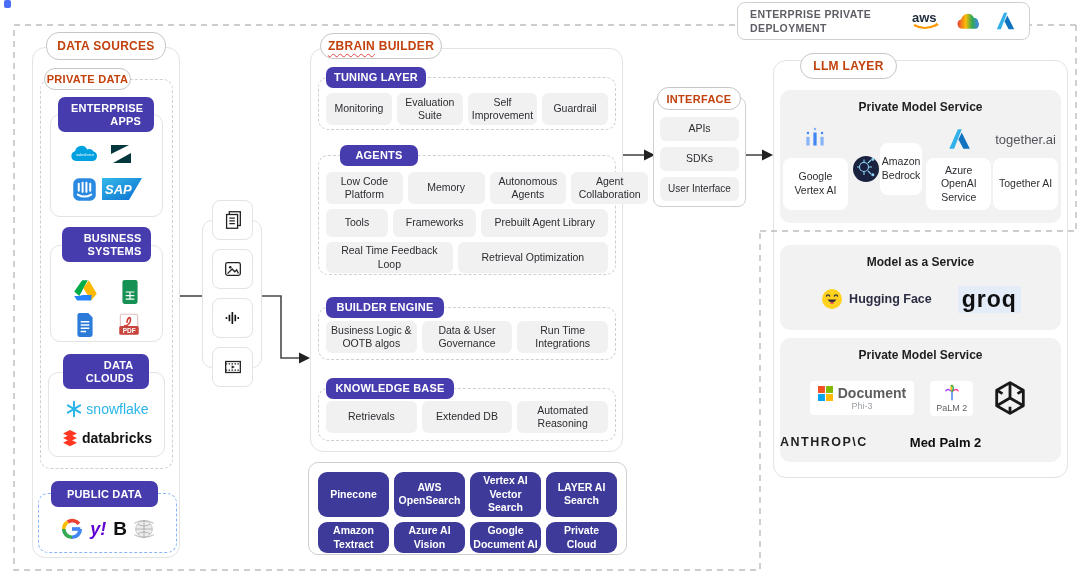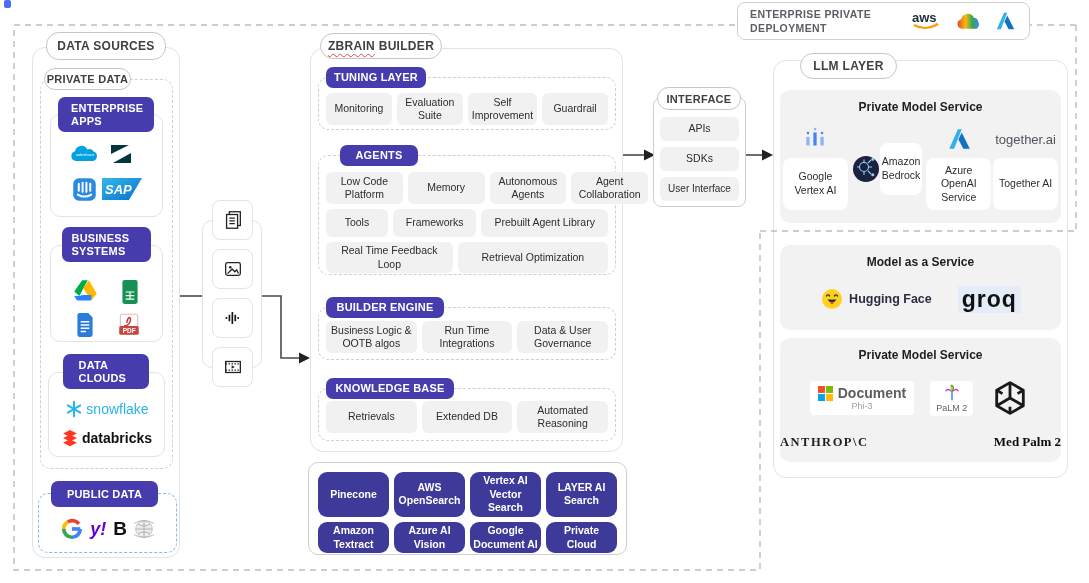--- a/index.html
+++ b/index.html
@@ -1,23 +1,23 @@
 <!DOCTYPE html>
 <html><head>
 <meta charset="utf-8">
 <style>
   html,body{margin:0;padding:0;background:#fff;}
   #stage{position:relative;width:1089px;height:583px;background:#fff;
          font-family:"Liberation Sans",sans-serif;overflow:hidden;}
   .r{position:absolute;box-sizing:border-box;}
   .tab{background:#fff;border:1px solid #c6c6c6;border-radius:13px;display:flex;align-items:center;
-       justify-content:center;font-weight:bold;color:#404040;z-index:8;text-align:left;letter-spacing:.3px;}
+       justify-content:center;font-weight:bold;color:#c2410c;z-index:8;text-align:left;letter-spacing:.3px;}
   .cbox{background:#fff;border:1px solid #e3e3e3;border-radius:13px;z-index:2;}
   .pill{background:#473CAD;color:#fff;font-weight:bold;border-radius:7px;display:flex;align-items:center;
-        justify-content:center;text-align:left;z-index:7;font-size:11px;line-height:1.15;letter-spacing:.2px;}
+        justify-content:center;text-align:right;z-index:7;font-size:11px;line-height:1.15;letter-spacing:.2px;}
   .dashbox{border:1.6px dashed #cfcfcf;border-radius:10px;z-index:3;}
   .flexrow{display:flex;gap:5px;z-index:4;}
   .cell{background:#f1f1f2;border-radius:6px;color:#2b2d31;font-size:10.5px;display:flex;align-items:center;
         justify-content:center;text-align:center;line-height:1.25;padding:2px 4px;flex:1;}
   .btn{background:#3E3A99;border-radius:9px;color:#fff;font-weight:bold;font-size:10.5px;display:flex;
        align-items:center;justify-content:center;text-align:center;line-height:1.3;padding:2px 3px;}
   .gcell{background:#f2f2f3;border-radius:10px;z-index:3;}
   .wcard{background:#fff;border-radius:8px;display:flex;align-items:center;justify-content:center;
          text-align:center;font-size:10.5px;color:#2b2d31;line-height:1.3;padding:2px;}
   .sec-title{font-weight:bold;font-size:12px;color:#1e1e1e;text-align:center;}
@@ -287,22 +287,22 @@
     <div class="cell">Real Time Feedback Loop</div>
     <div class="cell" style="flex:1.2">Retrieval Optimization</div>
   </div>
 
   <div class="r dashbox" style="left:318px;top:307px;width:298px;height:53px;"></div>
   <div class="r pill" style="left:326px;top:297px;width:118px;height:21px;">
       <span>BUILDER ENGINE</span>
     </div>
   <div class="r flexrow" style="left:326px;top:321px;width:282px;height:32px;">
     <div class="cell">Business Logic &amp; OOTB algos</div>
+    <div class="cell">Data &amp; User Governance</div>
     <div class="cell">Run Time Integrations</div>
-    <div class="cell">Data &amp; User Governance</div>
   </div>
 
   <div class="r dashbox" style="left:318px;top:388px;width:298px;height:53px;"></div>
   <div class="r pill" style="left:326px;top:378px;width:128px;height:21px;">
       <span>KNOWLEDGE BASE</span>
     </div>
   <div class="r flexrow" style="left:326px;top:401px;width:282px;height:32px;">
     <div class="cell">Retrievals</div>
     <div class="cell">Extended DB</div>
     <div class="cell">Automated Reasoning</div>
@@ -425,18 +425,18 @@
       <span style="font-size:9px;color:#5f6368;">PaLM 2</span>
     </span>
     <span>
         <svg width="42" height="42" viewBox="0 0 24 24" fill="none" stroke="#191919" stroke-width="1.6" stroke-linejoin="round">
           <path d="M12,3.2 L19.6,7.6 V16.4 L12,20.8 L4.4,16.4 V7.6 Z"></path>
           <path d="M12,3.2 V12 M19.6,16.4 L12,12 M4.4,16.4 L12,12"></path>
           <path d="M12,20.8 V17 M4.4,7.6 L7.7,9.5 M19.6,7.6 L16.3,9.5"></path>
         </svg>
       </span>
   </div>
-  <div class="r" style="left:780px;top:432px;width:281px;height:20px;z-index:4;display:flex;align-items:center;justify-content:space-between;gap:42px;font-family:Liberation Serif, serif;">
+  <div class="r" style="left:780px;top:432px;width:281px;height:20px;z-index:4;display:flex;align-items:center;justify-content:flex-start;gap:42px;">
     <span style="font-size:12.5px;font-weight:bold;color:#1f1f1f;letter-spacing:1.5px;">ANTHROP\C</span>
     <span style="font-size:13px;font-weight:bold;color:#0d0d0d;">Med Palm 2</span>
   </div>
 
 </div>
 
 </body></html>

